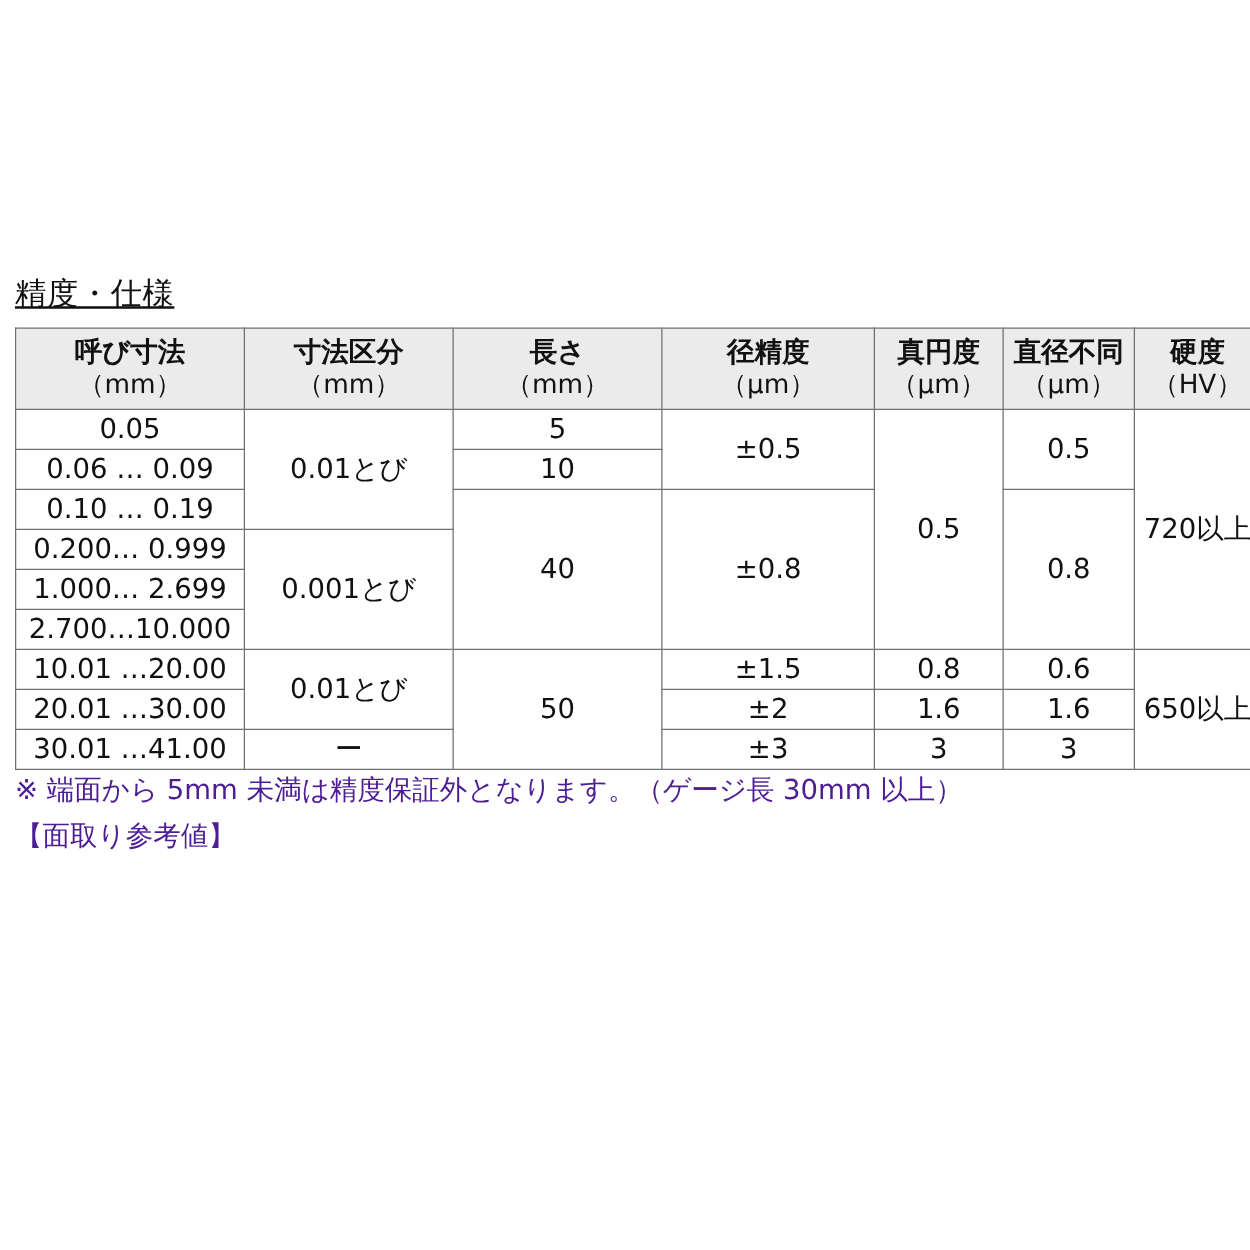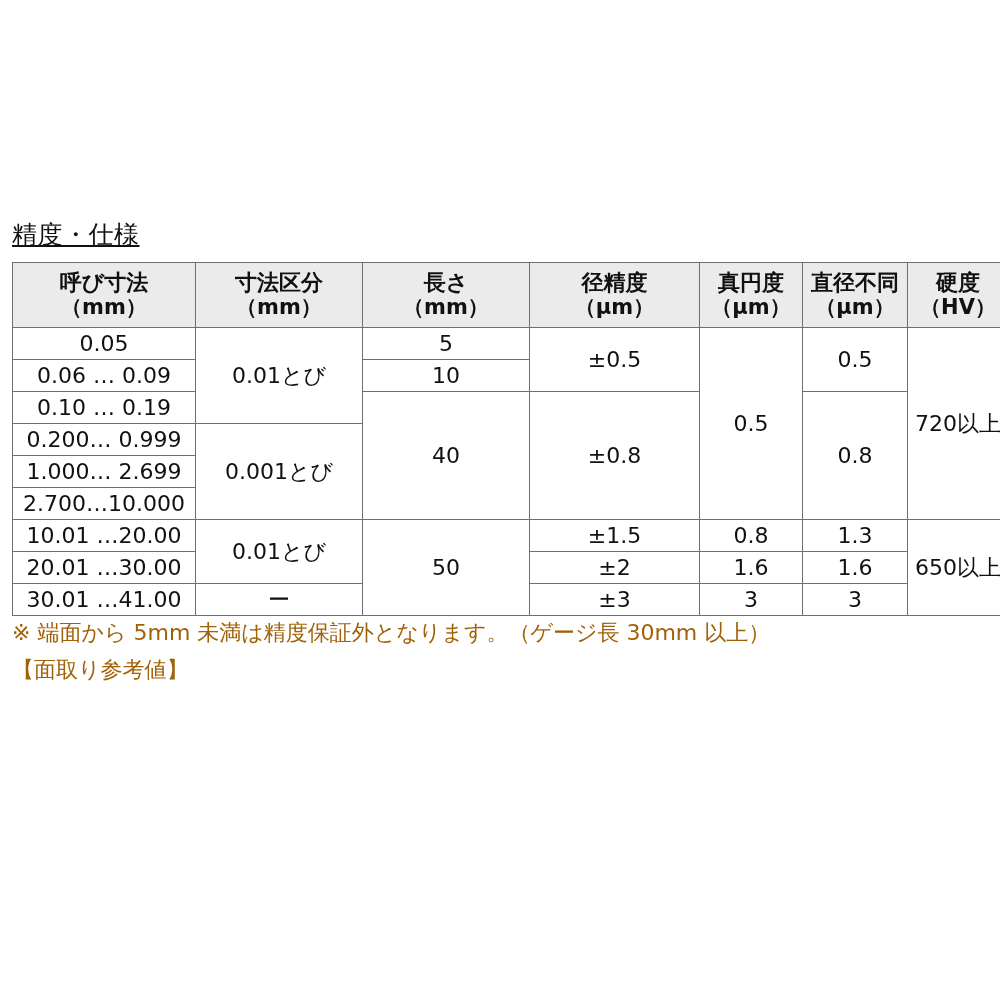--- a/index.html
+++ b/index.html
@@ -48,42 +48,42 @@
   }
   table.spec thead th {
     background: #ebebeb;
     font-size: 22px;
     line-height: 1.12;
     height: 62px;
     font-weight: bold;
   }
   table.spec thead th .unit {
     display: block;
-    font-weight: bold;
+    font-weight: normal;
     font-size: 21px;
   }
   table.spec tbody td {
     height: 29px;
     line-height: 1.0;
   }
   td.nominal {
     text-align: left;
     padding-left: 16px;
     letter-spacing: 0px;
     font-size: 22px;
     margin-left: 44px;
   }
   .notes {
     position: absolute;
     left: 12px;
     top: 616px;
     width: 980px;
     font-size: 22px;
     line-height: 1.52;
-    color: #a16207;
+    color: #4c1d95;
   }
   .notes .line { white-space: nowrap; }
   .chamfer-head {
     margin-top: 4px;
   }
   .chamfer-line span.gap { display: inline-block; width: 26px; }
 </style>
 </head>
 <body>
 
@@ -162,21 +162,21 @@
       </tr>
       <tr>
         <td class="nominal">2.700…10.000</td>
       </tr>
       <tr>
         <td class="nominal">10.01 …20.00</td>
         <td rowspan="2">0.01とび</td>
         <td rowspan="3">50</td>
         <td rowspan="1">±1.5</td>
         <td rowspan="1">0.8</td>
-        <td rowspan="1">1.3</td>
+        <td rowspan="1">0.6</td>
         <td rowspan="3">650以上</td>
       </tr>
       <tr>
         <td class="nominal">20.01 …30.00</td>
         <td rowspan="1">±2</td>
         <td rowspan="1">1.6</td>
         <td rowspan="1">1.6</td>
       </tr>
       <tr>
         <td class="nominal">30.01 …41.00</td>

